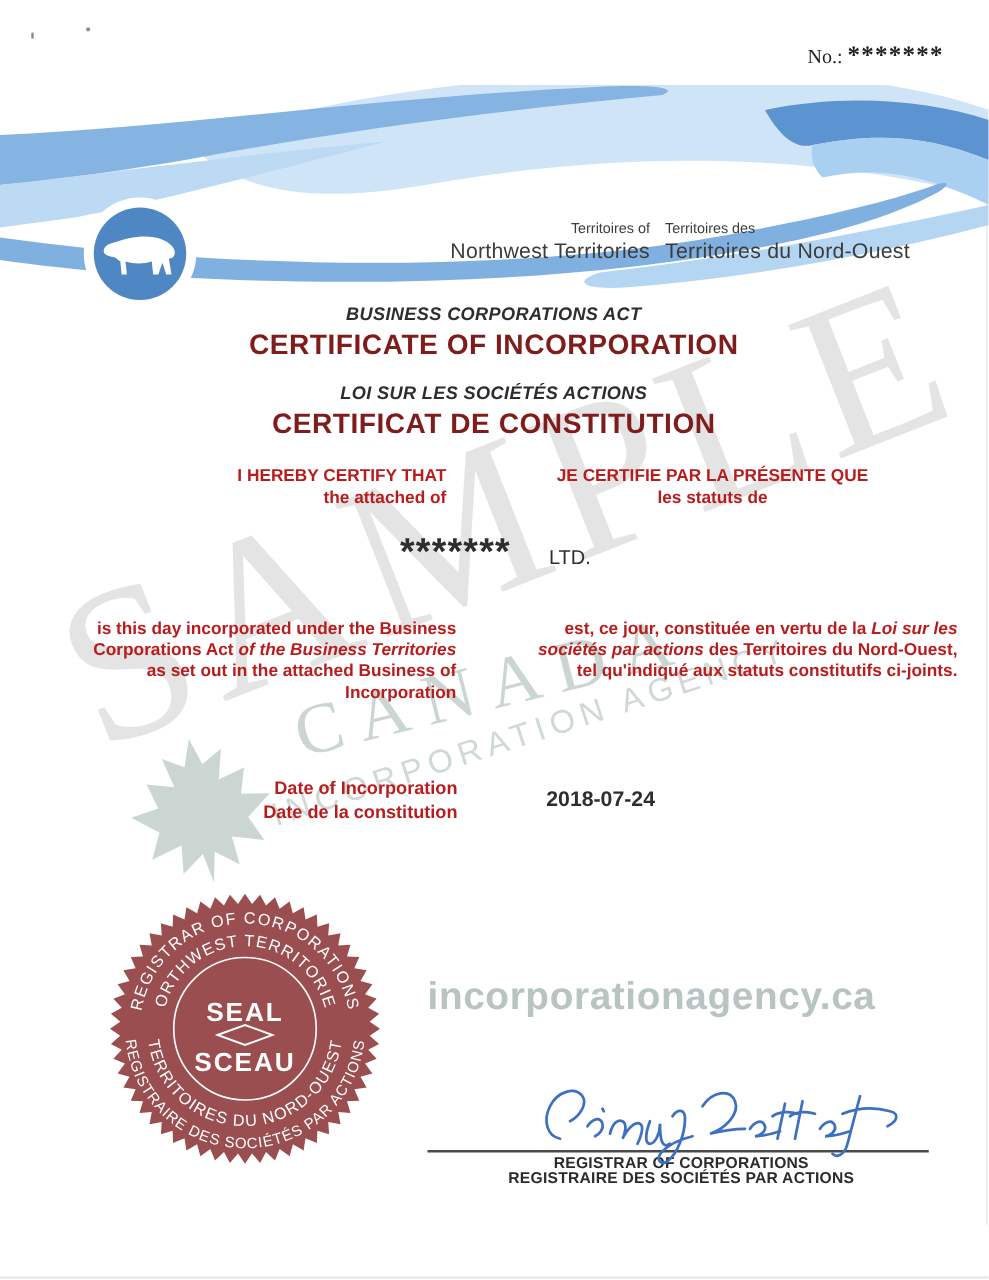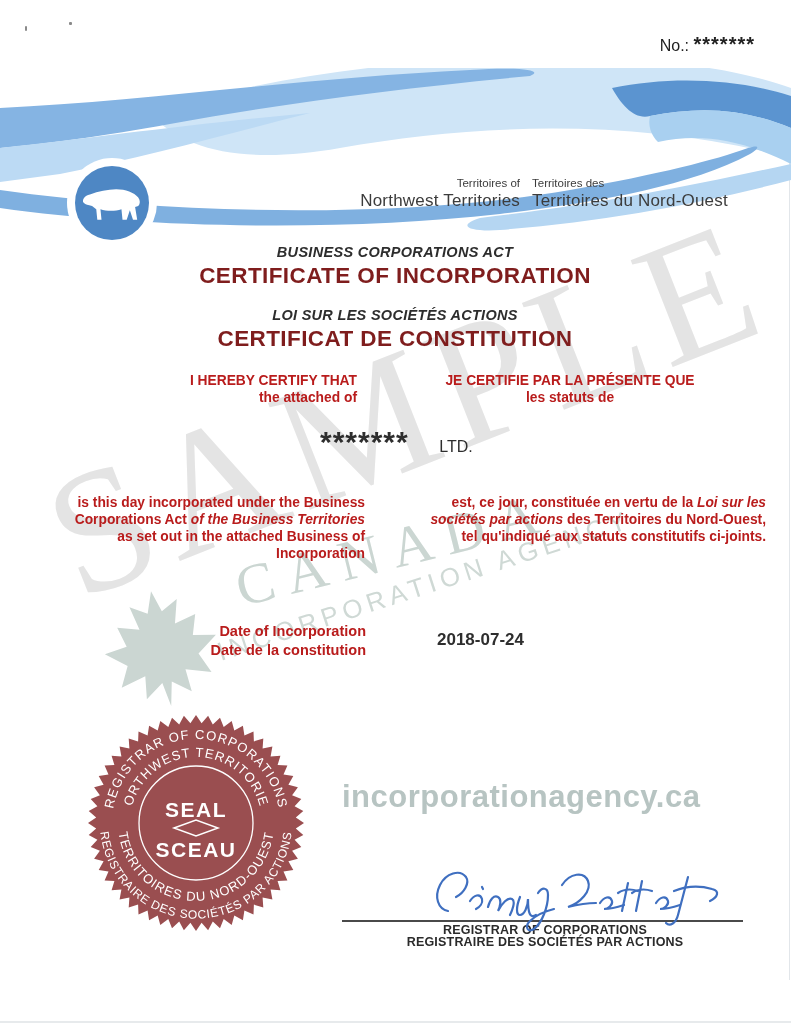--- a/index.html
+++ b/index.html
@@ -36,21 +36,21 @@
   }
   .wm-leaf{left:95px;top:588px;z-index:1;transform:rotate(-10deg);}
   .wm-site{
     left:342px;top:779px;
     font-size:31px;font-weight:bold;letter-spacing:0.5px;
     color:#b7c4c2;white-space:nowrap;z-index:2;text-align:center;
   }
   
   .no-line{
     right:36px;top:33px;width:260px;text-align:right;
-    font-size:16px;color:#222;z-index:3;white-space:nowrap;
+    font-size:16px;color:#222;z-index:3;white-space:nowrap;font-family:Liberation Serif, serif;
   }
   .no-line .stars{font-size:20px;font-weight:bold;letter-spacing:1px;}
   .swoosh{left:0;top:68px;z-index:2;}
   .gov{top:176px;z-index:3;line-height:1.25;color:#3c3c3c;}
   .gov-en{left:320px;width:200px;text-align:right;}
   .gov-fr{left:532px;width:230px;text-align:left;}
   .gov .small{font-size:11.5px;display:block;}
   .gov .large{font-size:17px;display:block;letter-spacing:0.2px;}
   
   .titles{left:95px;top:244px;width:600px;text-align:center;z-index:3;}

